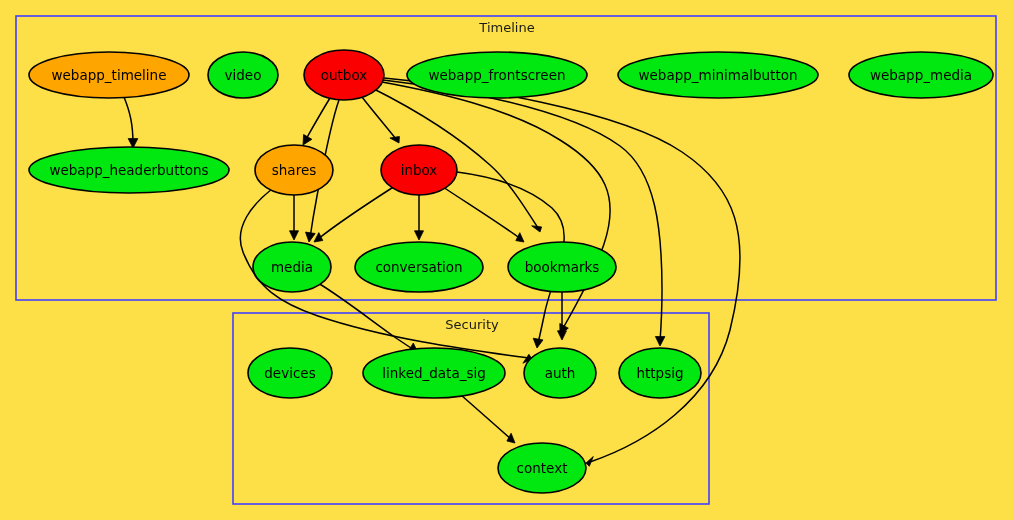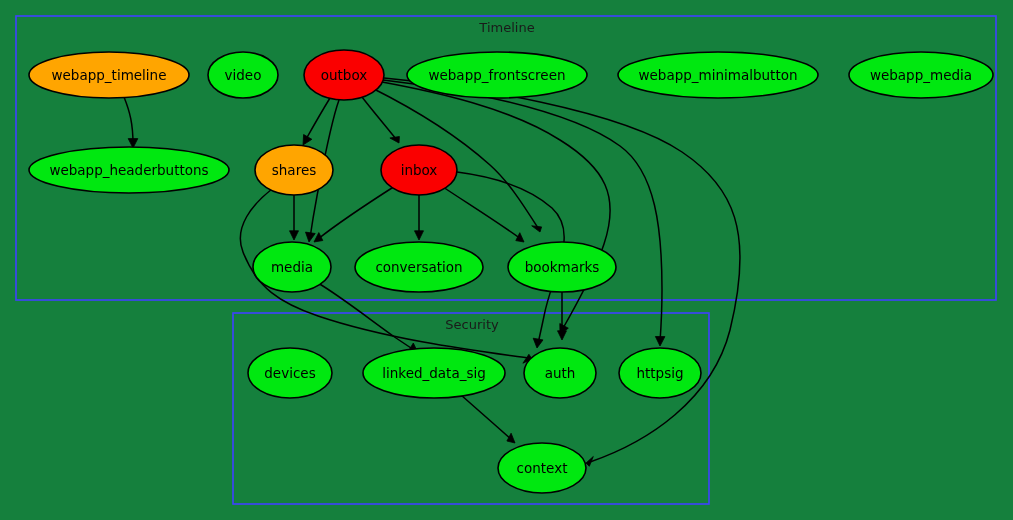--- a/index.html
+++ b/index.html
@@ -7,21 +7,21 @@
     padding: 0;
     background: #ffffff;
   }
   body {
     font-family: "DejaVu Sans", sans-serif;
   }
   #graph-canvas {
     position: relative;
     width: 1013px;
     height: 520px;
-    background: #15803d;
+    background: #fde047;
     overflow: hidden;
   }
   #graph-svg {
     display: block;
     width: 1013px;
     height: 520px;
   }
   .cluster-rect {
     fill: none;
     stroke: #4040ff;

